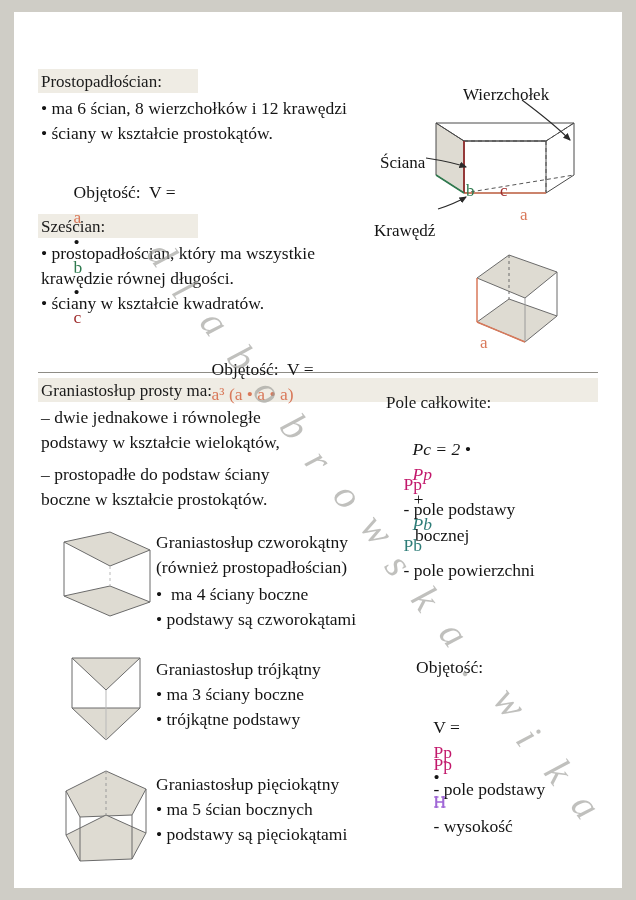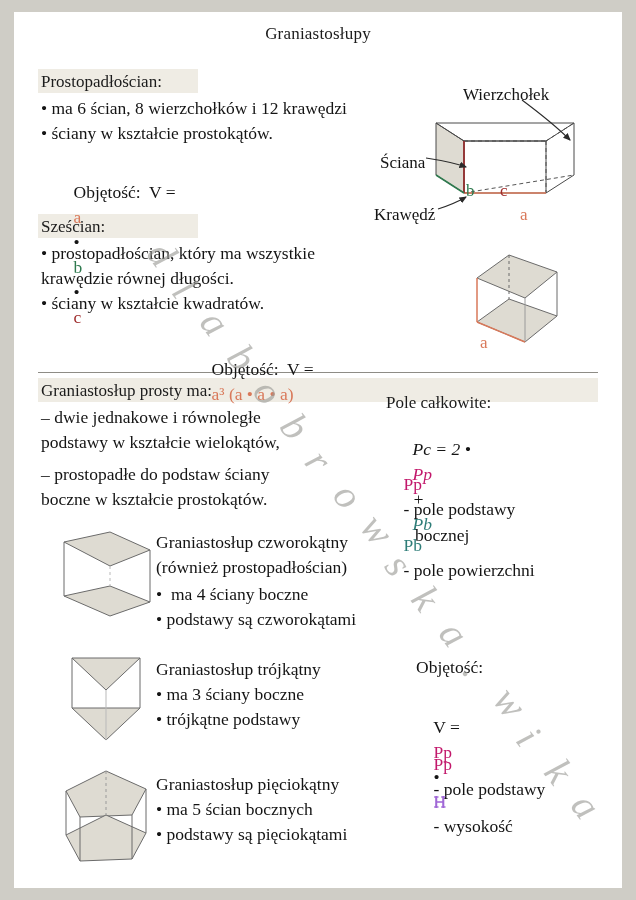--- a/index.html
+++ b/index.html
@@ -79,21 +79,20 @@
     font-family: "Liberation Serif", "DejaVu Serif", serif;
     pointer-events: none;
     user-select: none;
   }
 </style>
 </head>
 <body>
 
 <div id="page">
 
-  <div class="doc-title">Graniastosłupy</div>
 
   <div class="hl" style="left:24px; top:57px; width:160px; height:24px;"></div>
   <div class="hdr" style="left:27px; top:58px;">Prostopadłościan:</div>
 
   <div class="txt" style="left:27px; top:84px;">• ma 6 ścian, 8 wierzchołków i 12 krawędzi</div>
   <div class="txt" style="left:27px; top:109px;">• ściany w kształcie prostokątów.</div>
 
   <div class="txt" style="left:42px; top:143px;">
     <span>Objętość:  V =</span>
     <span class="c-a">a</span>
@@ -117,21 +116,21 @@
 
     <path d="M 30 86 L 140 68" fill="none" stroke="#555" stroke-width="1" stroke-dasharray="4,3"></path>
 
     <line x1="30" y1="86" x2="112" y2="86" stroke="#d9795a" stroke-width="1.6"></line>
     <line x1="30" y1="34" x2="30" y2="86" stroke="#9e2b2b" stroke-width="1.6"></line>
     <line x1="2" y1="68" x2="30" y2="86" stroke="#2f7a4f" stroke-width="1.6"></line>
   </svg>
 
   <div class="txt sm" style="left:449px; top:70px;">Wierzchołek</div>
   <div class="txt sm" style="left:366px; top:138px;">Ściana</div>
-  <div class="txt sm" style="left:360px; top:190px;">Krawędź</div>
+  <div class="txt sm" style="left:360px; top:206px;">Krawędź</div>
   <div class="txt sm c-b" style="left:452px; top:166px;">b</div>
   <div class="txt sm c-c" style="left:486px; top:166px;">c</div>
   <div class="txt sm c-a" style="left:506px; top:190px;">a</div>
 
   <svg style="left:0px; top:0px;" width="608" height="230" viewBox="0 0 608 230">
     <defs>
       <marker id="ah" markerWidth="8" markerHeight="8" refX="6" refY="3" orient="auto">
         <path d="M0,0 L7,3 L0,6 z" fill="#2a2a2a"></path>
       </marker>
     </defs>

